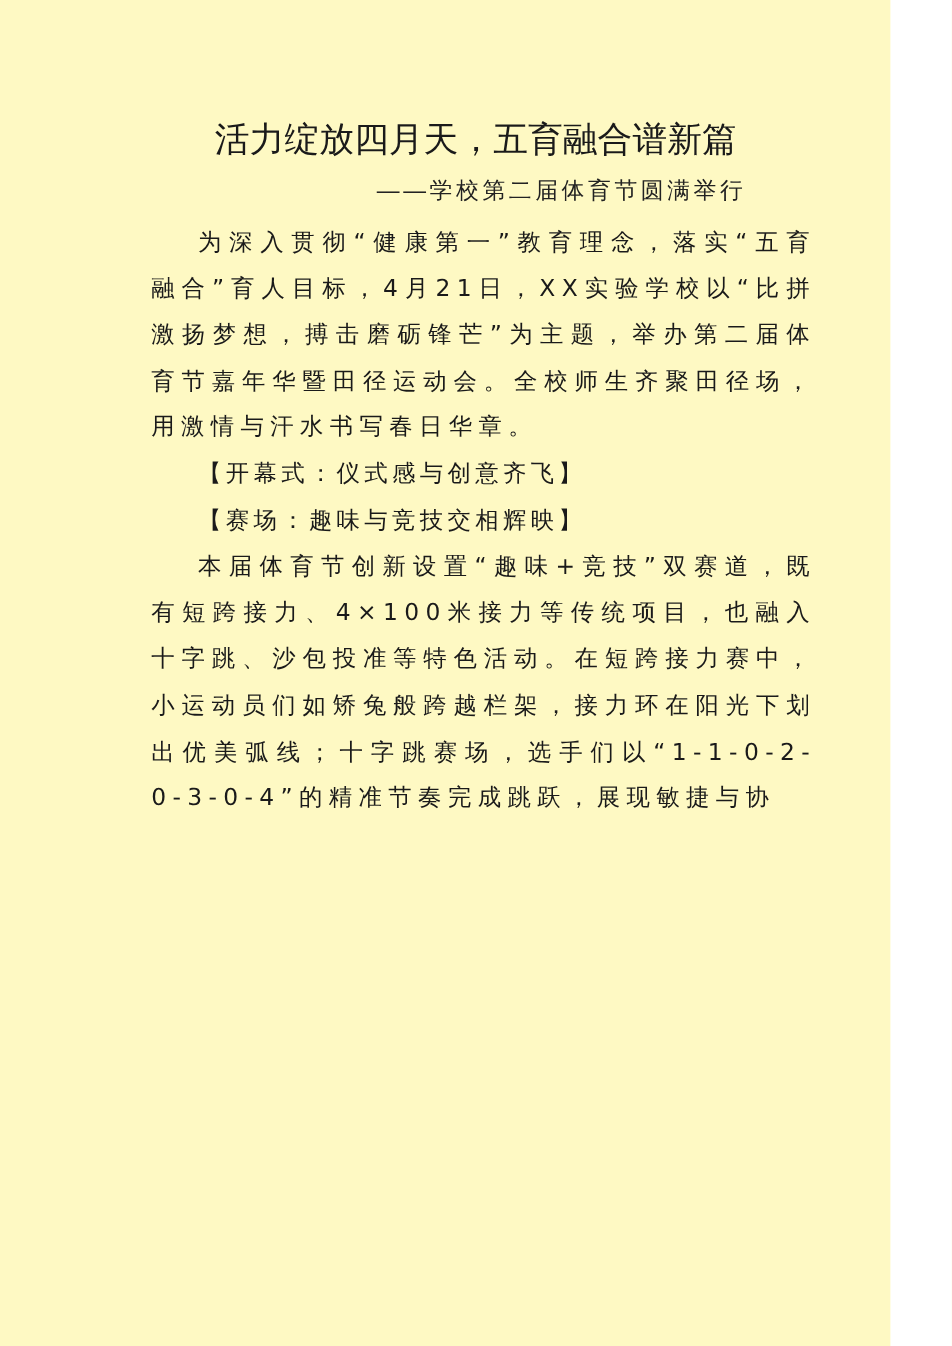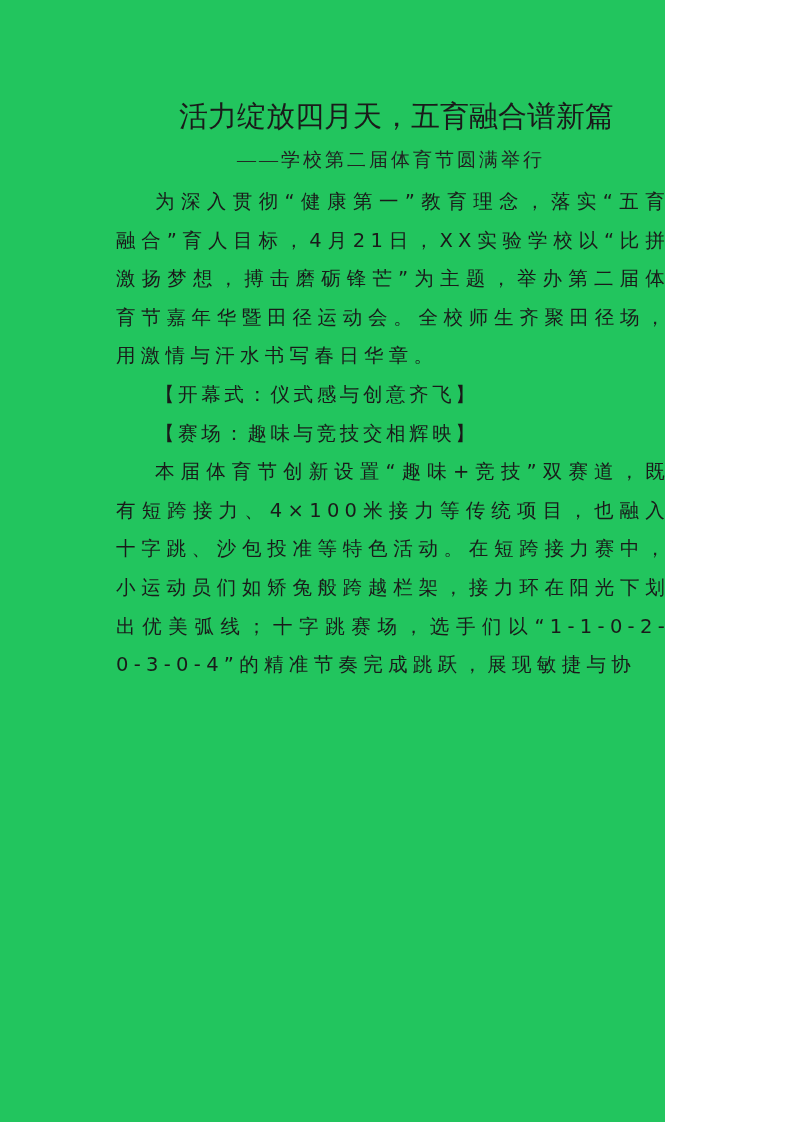--- a/index.html
+++ b/index.html
@@ -1,34 +1,34 @@
 <!DOCTYPE html>
 <html><head>
   <meta charset="utf-8">
   <style>
     html, body { margin: 0; padding: 0; background: #ffffff; }
     body {
       width: 793px; height: 1122px; position: relative; overflow: hidden;
       font-family: "DejaVu Serif", "Liberation Serif", serif;
       color: #1a1a1a;
     }
-    .page { position: absolute; left: 0; top: 0; width: 665px; height: 1122px; background: #22c55e; }
+    .page { position: absolute; left: 0; top: 0; width: 742px; height: 1122px; background: #fef9c3; }
     .title {
       position: absolute; left: 0; width: 793px; top: 98px;
       text-align: center; font-size: 29px; line-height: 36px; letter-spacing: 0px;
       font-family: "DejaVu Serif", "Liberation Serif", serif;
     }
     .subtitle {
       position: absolute; right: 120px; top: 148px;
       font-size: 19px; line-height: 24px; letter-spacing: 3px;
-      font-family: Liberation Serif, serif;
+      font-family: Liberation Sans, sans-serif;
       color: #222;
     }
     .body-text {
-      position: absolute; left: 116px; top: 183px; width: 554px;
+      position: absolute; left: 126px; top: 183px; width: 554px;
       font-size: 19.5px; line-height: 38.6px; letter-spacing: 5.3px;
       text-align: justify;
       font-family: "DejaVu Sans", "Liberation Sans", sans-serif;
     }
     .para { margin: 0; text-indent: 2em; }
     .heading {
       margin: 0; text-indent: 2em; font-weight: normal; letter-spacing: 3.6px;
       font-family: "DejaVu Serif", "Liberation Serif", serif;
     }
   </style>

